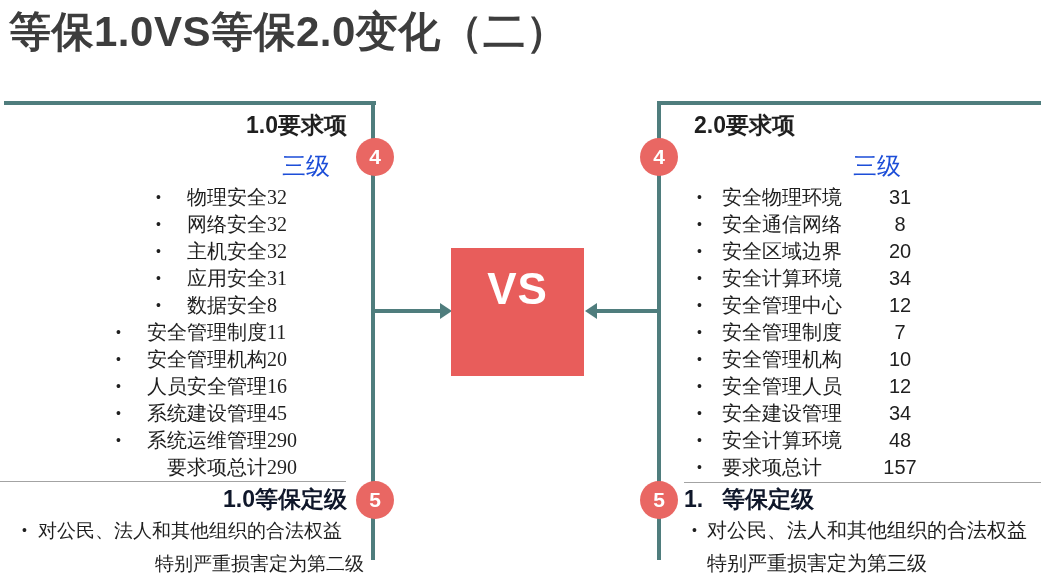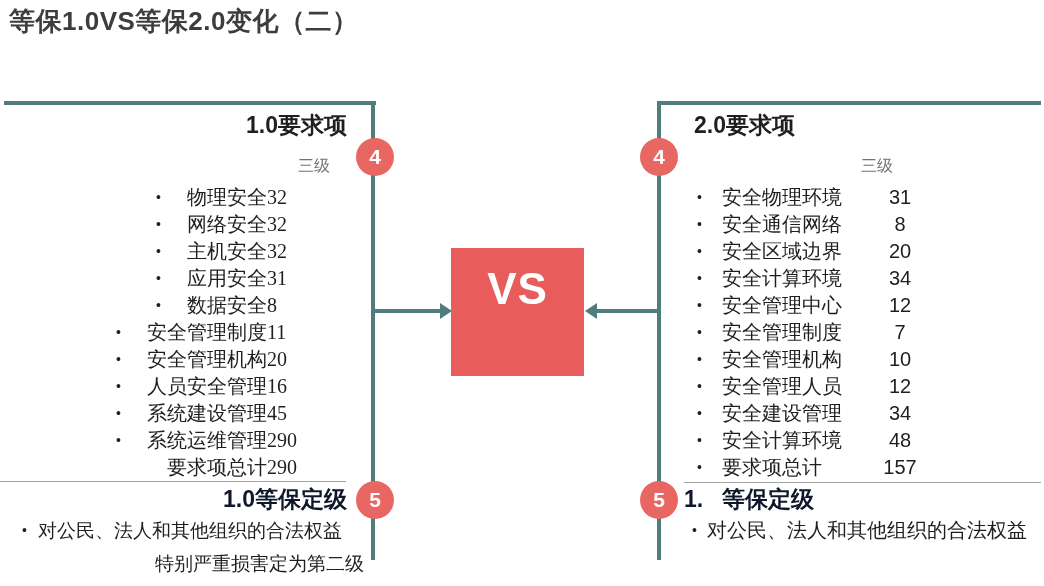--- a/index.html
+++ b/index.html
@@ -2,21 +2,21 @@
 <html style="--teal: #4F7D7D; --accent: #E96763; --accent2: #E85D5B;"><head>
 <meta charset="utf-8">
 <style>
   html,body{margin:0;padding:0;background:#fff;}
   .slide{
     position:relative;width:1044px;height:586px;background:#ffffff;
     font-family:"Liberation Sans","DejaVu Sans",sans-serif;overflow:hidden;color:#222;
   }
   .title{
     position:absolute;left:9px;top:4px;margin:0;
-    font-size:26px;font-weight:bold;color:#3d3d3d;letter-spacing:0.5px;
+    font-size:42px;font-weight:bold;color:#3d3d3d;letter-spacing:0.5px;
   }
   
   .line{position:absolute;background:var(--teal,#4F7D7D);}
   .line.h{height:4px;}
   .line.v{width:4px;}
   
   .badge{
     position:absolute;width:38px;height:38px;border-radius:50%;
     background:var(--accent,#E96763);color:#fff;font-size:21px;font-weight:bold;
     display:flex;align-items:center;justify-content:center;
@@ -30,21 +30,21 @@
   }
   
   .arrow-shaft{position:absolute;height:4px;background:var(--teal,#4F7D7D);}
   .arrow-head{position:absolute;width:0;height:0;border-top:8px solid transparent;border-bottom:8px solid transparent;}
   .arrow-head.point-right{border-left:12px solid var(--teal,#4F7D7D);}
   .arrow-head.point-left{border-right:12px solid var(--teal,#4F7D7D);}
   
   .col-header{position:absolute;font-size:23px;font-weight:bold;color:#1f1f1f;line-height:30px;}
   #left-header{left:0;top:110px;width:347px;text-align:right;}
   #right-header{left:694px;top:110px;}
-  .level-label{position:absolute;font-size:16px;color:#737373;line-height:26px;}
+  .level-label{position:absolute;font-size:24px;color:#1d4ed8;line-height:26px;}
   #left-level{left:0;top:153px;width:330px;text-align:right;}
   #right-level{left:846px;top:153px;width:62px;text-align:center;}
   
   .list{position:absolute;font-size:20px;color:#1f1f1f;}
   #left-list{left:0;top:184px;width:340px;}
   #right-list{left:684px;top:184px;width:260px;}
   .row{display:flex;height:27px;line-height:27px;align-items:center;}
   #left-list .row{justify-content:flex-end;}
   .bullet{font-size:14px;color:#1f1f1f;}
   #left-list .bullet{margin-right:26px;}
@@ -238,15 +238,16 @@
   <div class="divider" id="right-divider"></div>
   <div class="grading-header" id="right-grading-header">
     <span class="gnum">1.</span>
     <span>等保定级</span>
   </div>
   <div class="para" id="right-para">
     <div class="pline1">
       <span class="pbullet">•</span>
       <span>对公民、法人和其他组织的合法权益</span>
     </div>
+    <div class="pline2">特别严重损害定为第三级</div>
   </div>
 
 </div>
 
 </body></html>

